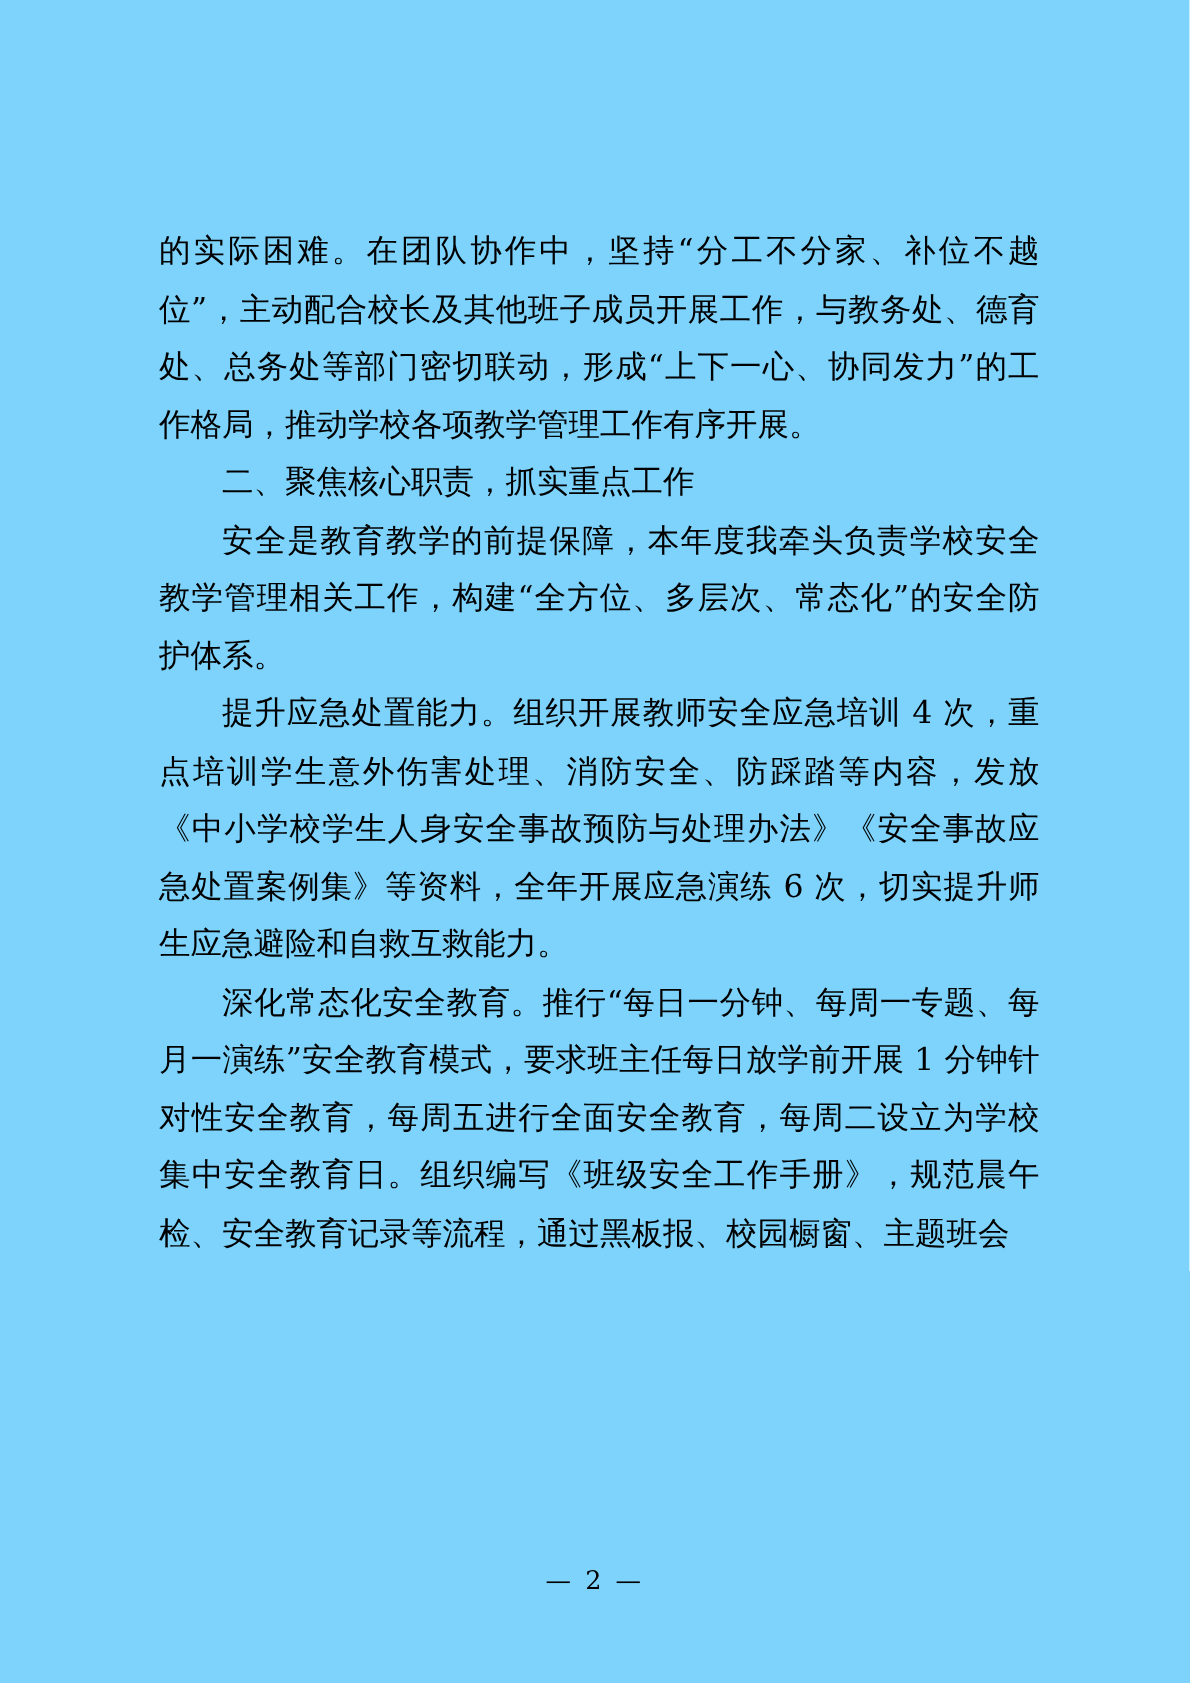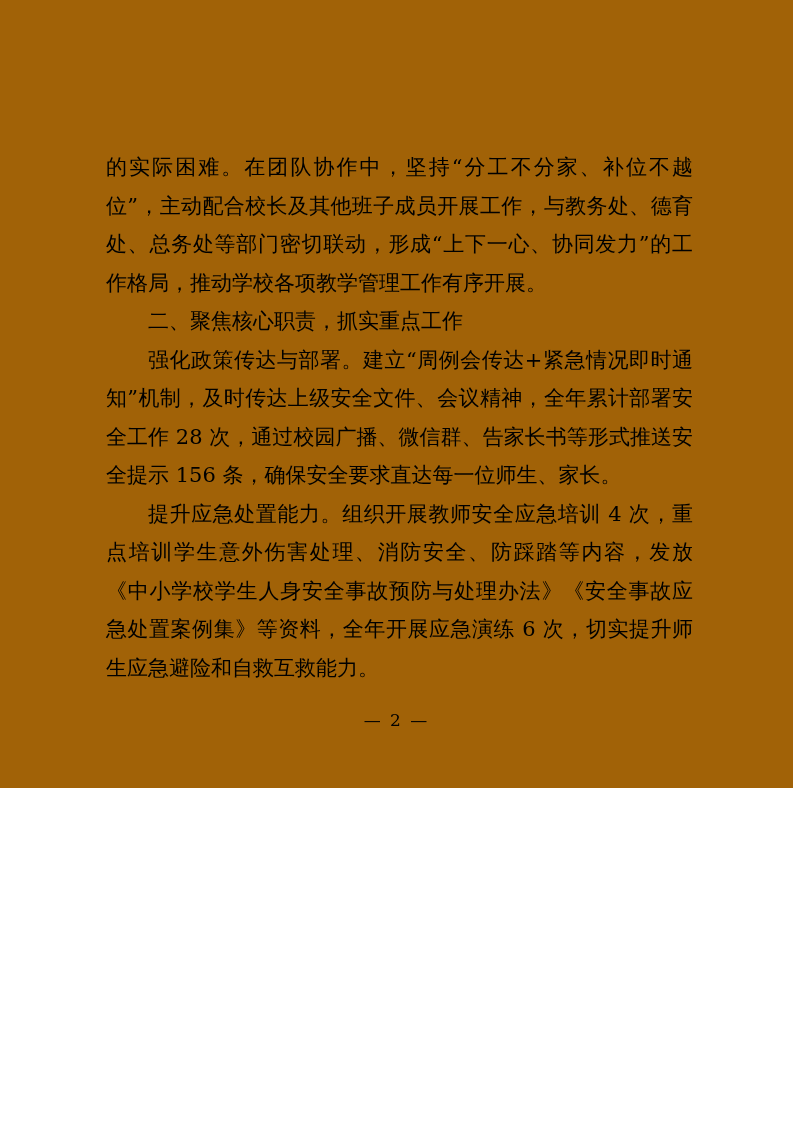--- a/index.html
+++ b/index.html
@@ -3,23 +3,23 @@
 <meta charset="utf-8">
 <style>
   html, body {
     margin: 0;
     padding: 0;
     background: #ffffff;
   }
   .page {
     position: relative;
     width: 793px;
-    height: 788px;
+    height: 1122px;
     margin: 0 auto;
-    background: #a16207;
+    background: #7dd3fc;
     color: #000000;
     box-sizing: border-box;
     padding: 148px 100px 0 106px;
     font-family: "DejaVu Serif", "Liberation Serif", serif;
     overflow: hidden;
   }
   .doc-text {
     font-size: 21px;
     line-height: 38.5px;
     text-align: justify;
@@ -48,17 +48,18 @@
     letter-spacing: 2px;
   }
 </style>
 </head>
 <body>
 
 <div class="page">
   <div class="doc-text">
     <p class="cont">的实际困难。在团队协作中，坚持“分工不分家、补位不越位”，主动配合校长及其他班子成员开展工作，与教务处、德育处、总务处等部门密切联动，形成“上下一心、协同发力”的工作格局，推动学校各项教学管理工作有序开展。</p>
     <p class="h1">二、聚焦核心职责，抓实重点工作</p>
-    <p>强化政策传达与部署。建立“周例会传达+紧急情况即时通知”机制，及时传达上级安全文件、会议精神，全年累计部署安全工作 28 次，通过校园广播、微信群、告家长书等形式推送安全提示 156 条，确保安全要求直达每一位师生、家长。</p>
+    <p>安全是教育教学的前提保障，本年度我牵头负责学校安全教学管理相关工作，构建“全方位、多层次、常态化”的安全防护体系。</p>
     <p>提升应急处置能力。组织开展教师安全应急培训 4 次，重点培训学生意外伤害处理、消防安全、防踩踏等内容，发放《中小学校学生人身安全事故预防与处理办法》《安全事故应急处置案例集》等资料，全年开展应急演练 6 次，切实提升师生应急避险和自救互救能力。</p>
+    <p>深化常态化安全教育。推行“每日一分钟、每周一专题、每月一演练”安全教育模式，要求班主任每日放学前开展 1 分钟针对性安全教育，每周五进行全面安全教育，每周二设立为学校集中安全教育日。组织编写《班级安全工作手册》，规范晨午检、安全教育记录等流程，通过黑板报、校园橱窗、主题班会</p>
   </div>
   <div class="footer">— 2 —</div>
 </div>
 
 </body></html>

